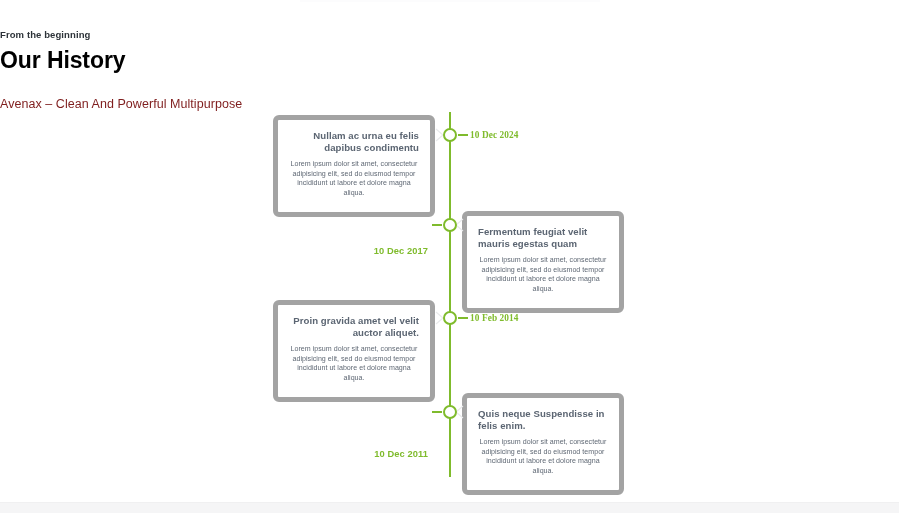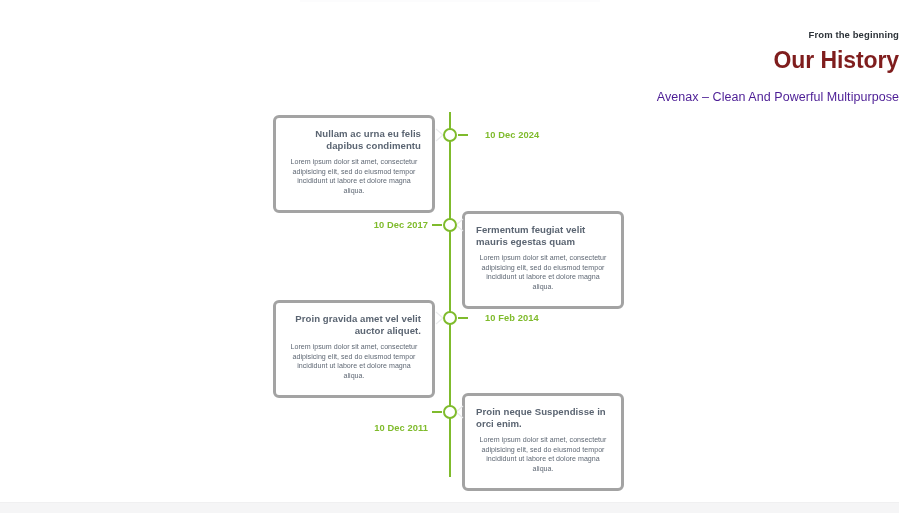--- a/index.html
+++ b/index.html
@@ -40,43 +40,43 @@
     height: 8px;
     background: #fcfcfd;
   }
 
   
   .heading {
     position: absolute;
     top: 28px;
     left: 0;
     width: 899px;
-    text-align: right;
+    text-align: left;
   }
   .eyebrow {
     font-size: 9.5px;
     font-weight: bold;
     color: #2d3339;
     letter-spacing: 0.1px;
     line-height: 14px;
   }
   .title {
     font-size: 23px;
     font-weight: bold;
-    color: #7f1d1d;
+    color: #000000;
     line-height: 30px;
     margin-top: 3px;
     letter-spacing: -0.1px;
   }
   .subtitle {
     font-size: 12.5px;
     font-weight: normal;
-    color: #4c1d95;
+    color: #7f1d1d;
     line-height: 18px;
-    margin-top: 13px;
+    margin-top: 20px;
     letter-spacing: 0.05px;
   }
 
   
   .timeline {
     position: absolute;
     top: 112px;
     left: 0;
     width: 899px;
     height: 365px;
@@ -96,21 +96,21 @@
     position: absolute;
     left: 0;
     width: 899px;
   }
 
   
   .card {
     position: absolute;
     width: 162px;
     background: #ffffff;
-    border: 3px solid #a3a3a3;
+    border: 5px solid #a3a3a3;
     border-radius: 6px;
     padding: 10px 11px 13px 11px;
   }
   .row.left .card  { left: 273px; text-align: right; }
   .row.right .card { left: 462px; text-align: left; }
 
   .card-title {
     font-size: 9.6px;
     font-weight: bold;
     color: #5b6572;
@@ -161,22 +161,22 @@
   
   .date {
     position: absolute;
     font-size: 9.3px;
     font-weight: bold;
     color: #7fbb2c;
     line-height: 12px;
     letter-spacing: 0.1px;
     white-space: nowrap;
   }
-  .row.left  .date { left: 485px; text-align: center; }
-  .row.right .date { left: 330px; width: 98px; text-align: right; }
+  .row.left  .date { left: 470px; text-align: center; font-family: Liberation Serif, serif; }
+  .row.right .date { left: 330px; width: 98px; text-align: right; margin-top: 26px; }
 
   
   .footer-band {
     position: absolute;
     left: 0;
     bottom: 0;
     width: 899px;
     height: 11px;
     background: #f5f5f6;
     border-top: 1px solid #f0f0f1;
@@ -230,21 +230,21 @@
         </div>
         <div class="notch" style="top: 199px;"><svg width="9" height="14" viewBox="0 0 9 14">
             <polyline points="1,1 8,7 1,13" fill="none" stroke="#e9eaec" stroke-width="1.2"></polyline>
           </svg></div>
         <div class="stub" style="top: 205px;"></div>
         <div class="marker" style="top: 199px;"></div>
         <div class="date" style="top: 200px;">10 Feb 2014</div>
       </div>
       <div class="row right" style="top: 0px;">
         <div class="card" style="top: 281px;">
-          <div class="card-title">Proin neque Suspendisse in orci enim.</div>
+          <div class="card-title">Quis neque Suspendisse in felis enim.</div>
           <div class="card-body">Lorem ipsum dolor sit amet, consectetur adipisicing elit, sed do eiusmod tempor incididunt ut labore et dolore magna aliqua.</div>
         </div>
         <div class="notch" style="top: 293px;"><svg width="9" height="14" viewBox="0 0 9 14">
             <polyline points="8,1 1,7 8,13" fill="none" stroke="#e9eaec" stroke-width="1.2"></polyline>
           </svg></div>
         <div class="stub" style="top: 299px;"></div>
         <div class="marker" style="top: 293px;"></div>
         <div class="date" style="top: 310px;">10 Dec 2011</div>
       </div>
     </div>

